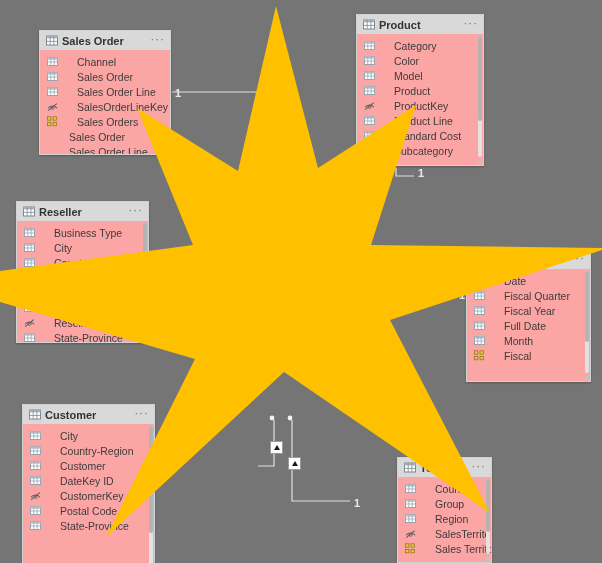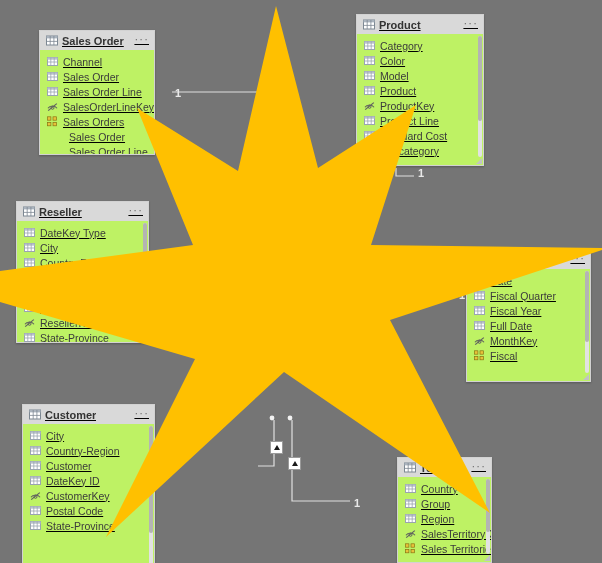--- a/index.html
+++ b/index.html
@@ -66,29 +66,28 @@
   .tri-down {
     width: 0; height: 0;
     border-left: 3.5px solid transparent;
     border-right: 3.5px solid transparent;
     border-top: 5px solid #1a1a1a;
   }
 
   
   .tbl {
     position: absolute;
-    background: #bef264;
+    background: #fca5a5;
     border: 1px solid #d2d2d2;
     box-shadow: 0 1px 2px rgba(0,0,0,0.25);
     z-index: 30;
     box-sizing: border-box;
     display: flex;
     flex-direction: column;
     overflow: hidden;
-    text-decoration: underline;
   }
   .tbl-head {
     background: #d9d9d9;
     height: 19px;
     min-height: 19px;
     display: flex;
     align-items: center;
     padding: 0 5px 0 6px;
     box-sizing: border-box;
   }
@@ -113,20 +112,21 @@
     padding: 4px 0 3px 0;
     position: relative;
     overflow: hidden;
   }
   .fld {
     display: flex;
     align-items: center;
     height: 15px;
     padding-left: 7px;
     box-sizing: border-box;
+    gap: 14px;
   }
   .fld-label {
     font-size: 10.5px;
     color: #3b3b3b;
     margin-left: 5px;
     white-space: nowrap;
     font-family: "Liberation Sans", sans-serif;
   }
   .fld.child .fld-label { margin-left: 22px; }
 
@@ -195,21 +195,21 @@
       </div>
       <div class="arrow-box" style="left: 270px; top: 441px;">
         <div class="tri-up"></div>
       </div>
       <div class="arrow-box" style="left: 288px; top: 457px;">
         <div class="tri-up"></div>
       </div>
     </div>
 
   <div id="tables-root">
-      <div class="tbl" style="left: 39px; top: 30px; width: 116px; height: 125px;">
+      <div class="tbl" style="left: 39px; top: 30px; width: 132px; height: 125px;">
         <div class="tbl-head">
           <span class="ico">
             <svg width="12" height="11" viewBox="0 0 12 11">
               <rect x="0.5" y="1.0" width="11" height="9" fill="#ffffff" stroke="#7d8893" stroke-width="1"></rect>
               <rect x="0.5" y="1.0" width="11" height="2.4" fill="#aab3bd"></rect>
               <line x1="4.2" y1="1.0" x2="4.2" y2="10" stroke="#7d8893" stroke-width="0.8"></line>
               <line x1="7.9" y1="1.0" x2="7.9" y2="10" stroke="#7d8893" stroke-width="0.8"></line>
               <line x1="0.5" y1="6.4" x2="11.5" y2="6.4" stroke="#7d8893" stroke-width="0.8"></line>
             </svg>
           </span>
@@ -415,21 +415,21 @@
           <div class="fld">
             <span class="ico">
               <svg width="11" height="11" viewBox="0 0 11 11">
                 <rect x="0.5" y="1.5" width="10" height="8" fill="#ffffff" stroke="#9aa4b0" stroke-width="1"></rect>
                 <rect x="0.5" y="1.5" width="10" height="2.2" fill="#b9c2cc"></rect>
                 <line x1="3.8" y1="1.5" x2="3.8" y2="9.5" stroke="#9aa4b0" stroke-width="0.8"></line>
                 <line x1="7.2" y1="1.5" x2="7.2" y2="9.5" stroke="#9aa4b0" stroke-width="0.8"></line>
                 <line x1="0.5" y1="6.0" x2="10.5" y2="6.0" stroke="#9aa4b0" stroke-width="0.8"></line>
               </svg>
             </span>
-            <span class="fld-label">DateKey Type</span>
+            <span class="fld-label">Business Type</span>
           </div>
           <div class="fld">
             <span class="ico">
               <svg width="11" height="11" viewBox="0 0 11 11">
                 <rect x="0.5" y="1.5" width="10" height="8" fill="#ffffff" stroke="#9aa4b0" stroke-width="1"></rect>
                 <rect x="0.5" y="1.5" width="10" height="2.2" fill="#b9c2cc"></rect>
                 <line x1="3.8" y1="1.5" x2="3.8" y2="9.5" stroke="#9aa4b0" stroke-width="0.8"></line>
                 <line x1="7.2" y1="1.5" x2="7.2" y2="9.5" stroke="#9aa4b0" stroke-width="0.8"></line>
                 <line x1="0.5" y1="6.0" x2="10.5" y2="6.0" stroke="#9aa4b0" stroke-width="0.8"></line>
               </svg>
@@ -571,26 +571,28 @@
                 <line x1="3.8" y1="1.5" x2="3.8" y2="9.5" stroke="#9aa4b0" stroke-width="0.8"></line>
                 <line x1="7.2" y1="1.5" x2="7.2" y2="9.5" stroke="#9aa4b0" stroke-width="0.8"></line>
                 <line x1="0.5" y1="6.0" x2="10.5" y2="6.0" stroke="#9aa4b0" stroke-width="0.8"></line>
               </svg>
             </span>
             <span class="fld-label">Full Date</span>
           </div>
           <div class="fld">
             <span class="ico">
               <svg width="11" height="11" viewBox="0 0 11 11">
-                <path d="M1 7.2 C2.8 4.2 8.2 4.2 10 7.2" fill="none" stroke="#5f5f5f" stroke-width="1.1"></path>
-                <circle cx="5.5" cy="6.8" r="1.5" fill="none" stroke="#5f5f5f" stroke-width="1"></circle>
-                <line x1="1.2" y1="9.6" x2="9.8" y2="2.6" stroke="#5f5f5f" stroke-width="1.2"></line>
-              </svg>
-            </span>
-            <span class="fld-label">MonthKey</span>
+                <rect x="0.5" y="1.5" width="10" height="8" fill="#ffffff" stroke="#9aa4b0" stroke-width="1"></rect>
+                <rect x="0.5" y="1.5" width="10" height="2.2" fill="#b9c2cc"></rect>
+                <line x1="3.8" y1="1.5" x2="3.8" y2="9.5" stroke="#9aa4b0" stroke-width="0.8"></line>
+                <line x1="7.2" y1="1.5" x2="7.2" y2="9.5" stroke="#9aa4b0" stroke-width="0.8"></line>
+                <line x1="0.5" y1="6.0" x2="10.5" y2="6.0" stroke="#9aa4b0" stroke-width="0.8"></line>
+              </svg>
+            </span>
+            <span class="fld-label">Month</span>
           </div>
           <div class="fld">
             <span class="ico">
               <svg width="11" height="11" viewBox="0 0 11 11">
                 <rect x="0.5" y="0.8" width="3.4" height="3.4" fill="#e8c23a" stroke="#8a7312" stroke-width="0.7"></rect>
                 <rect x="6.0" y="0.8" width="3.4" height="3.4" fill="#e8c23a" stroke="#8a7312" stroke-width="0.7"></rect>
                 <rect x="0.5" y="6.4" width="3.4" height="3.4" fill="#e8c23a" stroke="#8a7312" stroke-width="0.7"></rect>
                 <rect x="6.0" y="6.4" width="3.4" height="3.4" fill="#e8c23a" stroke="#8a7312" stroke-width="0.7"></rect>
               </svg>
             </span>

